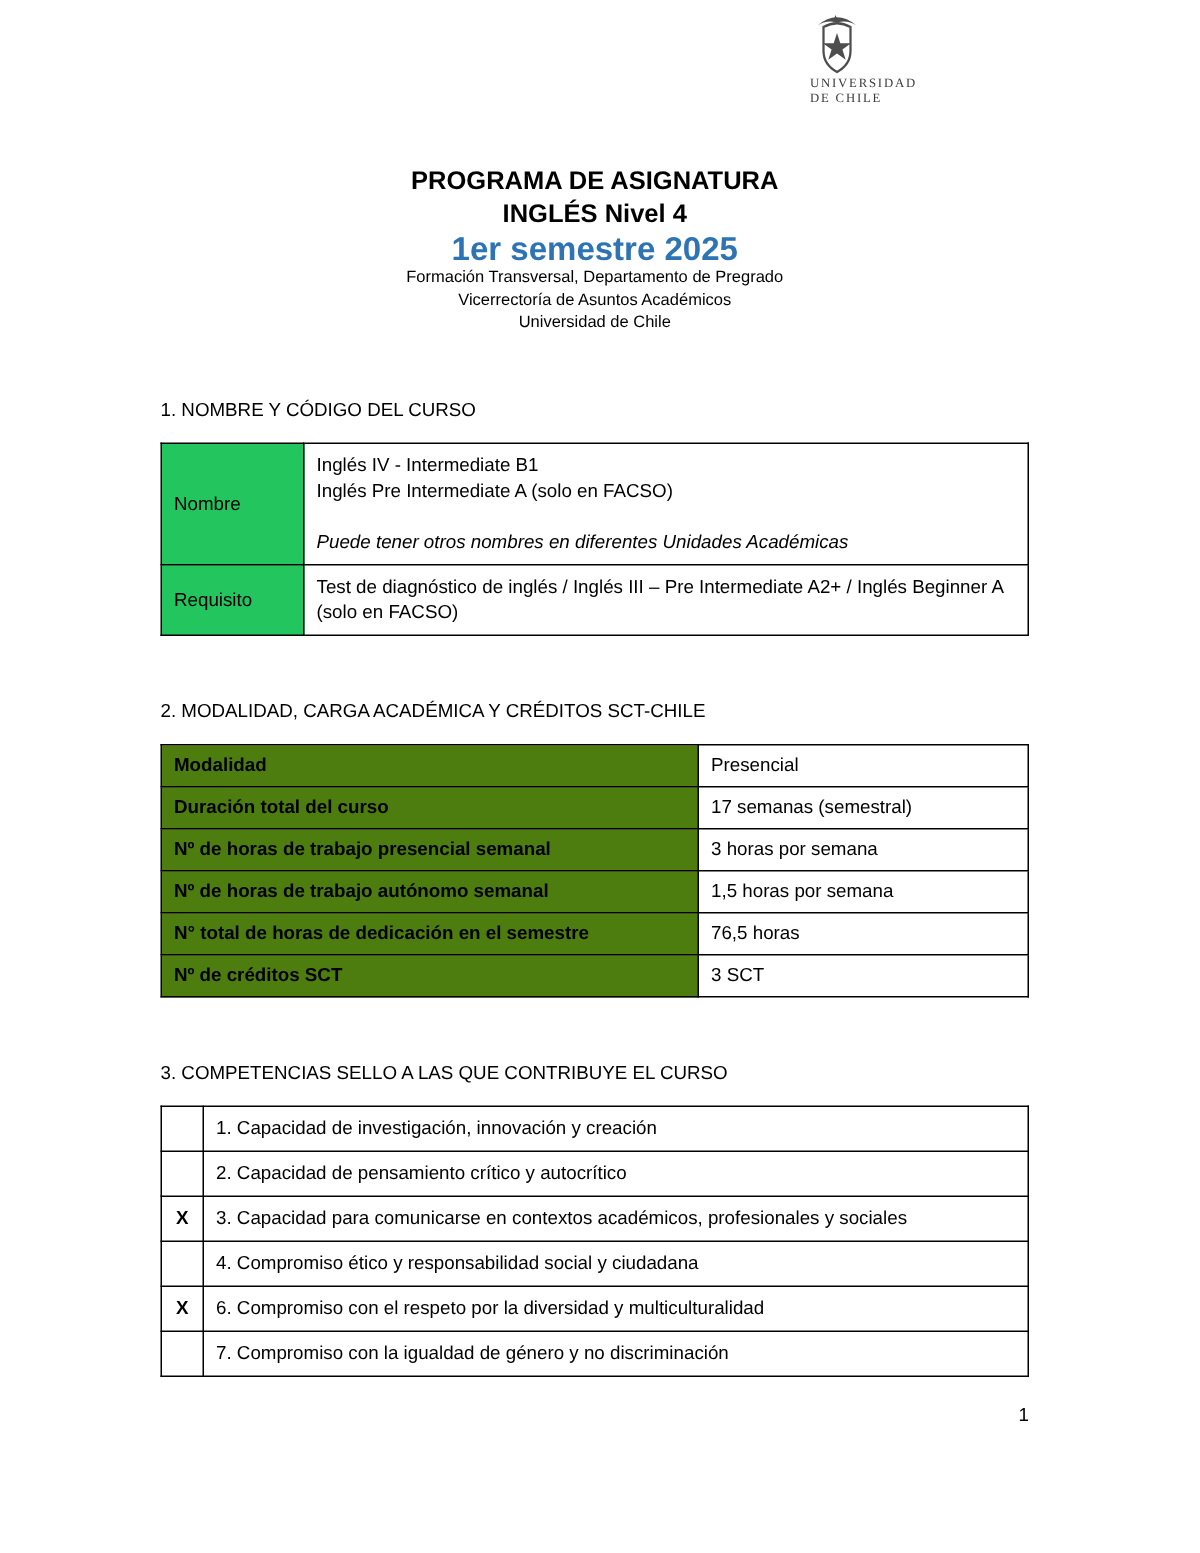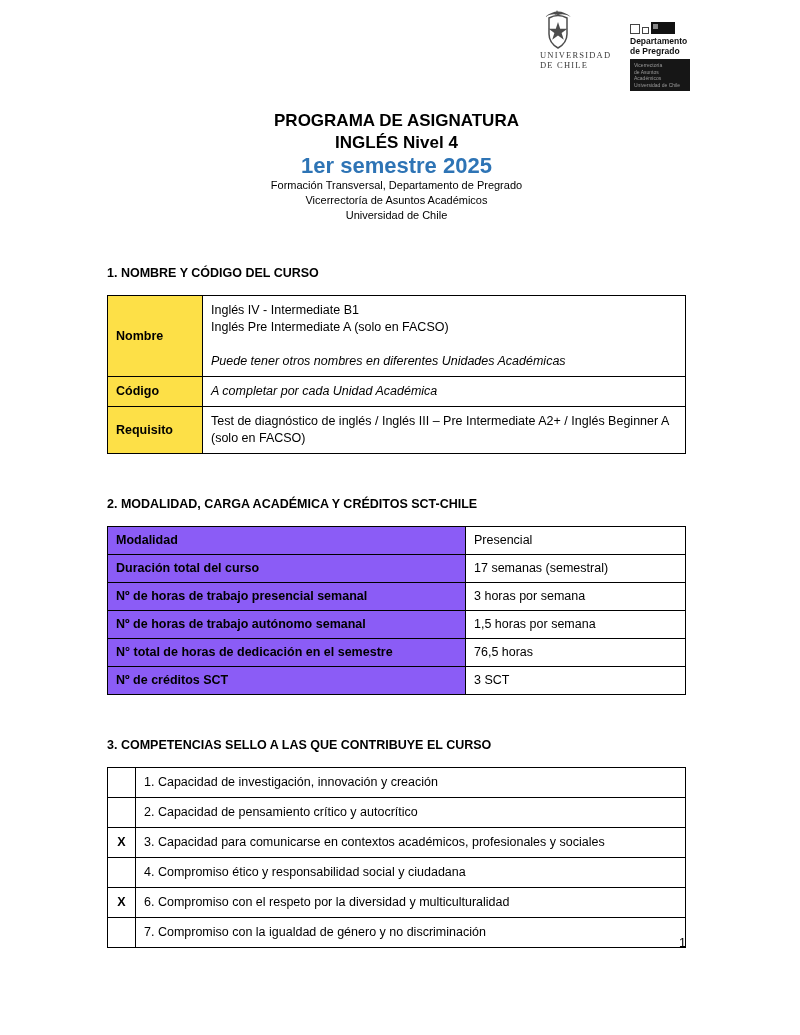--- a/index.html
+++ b/index.html
@@ -29,34 +29,34 @@
   .pbox { margin-top:3px; background:#161616; color:#9a9a9a; font-size:5px; line-height:6.5px; padding:3px 4px; width:60px; }
 
   
   .content { padding:110px 114px 16px 107px; }
 
   .title-block { text-align:center; }
   .title1, .title2 { font-size:17px; font-weight:bold; line-height:22px; }
   .title3 { font-size:22px; font-weight:bold; line-height:24px; }
   .sub { font-size:11px; line-height:15px; }
 
-  .sec-heading { font-size:12.5px; font-weight:bold; margin:43px 0 0 0; line-height:15px; }
+  .sec-heading { font-size:12.5px; font-weight:normal; margin:43px 0 0 0; line-height:15px; }
 
   table.tbl { border-collapse:collapse; width:100%; margin-top:14px; font-size:12.5px; }
   table.tbl td { border:1px solid #000; vertical-align:middle; padding:6px 8px; line-height:17px; }
 
   
-  .tbl1 .lbl { width:95px; font-weight:bold; background:#fde047; }
+  .tbl1 .lbl { width:95px; font-weight:normal; background:#22c55e; }
   .tbl1 .val .b { font-weight:normal; }
   .tbl1 .val .i { font-style:italic;margin-top:17px; }
   .tbl1 .ital { font-style:italic; }
   .tbl1 td.val, .tbl1 td.valr { vertical-align:middle; }
 
   
-  .tbl2 td.lbl2 { width:358px; font-weight:bold; background:#8b5cf6; padding:5px 8px; }
+  .tbl2 td.lbl2 { width:358px; font-weight:bold; background:#4d7c0f; padding:5px 8px; }
   .tbl2 td.val2 { padding:5px 8px; }
 
   
   .tbl3 td { padding:4px 8px; }
   .tbl3 td.mark { width:28px; text-align:center; font-weight:bold; }
 
   .page-number { position:absolute; top:936px; right:114px; font-size:12.5px; }
 </style>
 </head>
 <body>
@@ -67,34 +67,20 @@
     <div class="uchile">
       <svg width="36" height="42" viewBox="0 0 36 42" aria-hidden="true">
         <path d="M5 9 Q18 -2 31 9 Q25 5 18 7 Q11 5 5 9 Z" fill="#4d4d4d"></path>
         <path d="M17 2 L19 7 L17 5.5 L15 7 Z" fill="#4d4d4d"></path>
         <path d="M9 10 Q18 5 27 10 L27 26 Q27 35 18 40 Q9 35 9 26 Z" fill="none" stroke="#4d4d4d" stroke-width="1.5"></path>
         <path d="M18 14 l2.2 6.8 h7.2 l-5.8 4.2 2.2 6.8 -5.8 -4.2 -5.8 4.2 2.2 -6.8 -5.8 -4.2 h7.2 Z" fill="#4d4d4d"></path>
       </svg>
       <div class="uname">UNIVERSIDAD</div>
       <div class="uname">DE CHILE</div>
     </div>
-    <div class="pregrado">
-      <div class="pxrow">
-        <span class="px o"></span>
-          <span class="px o s"></span>
-          <span class="px f"></span>
-      </div>
-      <div class="pname">Departamento</div>
-      <div class="pname">de Pregrado</div>
-      <div class="pbox">
-        <div>Vicerrectoría</div>
-        <div>de Asuntos Académicos</div>
-        <div>Universidad de Chile</div>
-      </div>
-    </div>
   </div>
 
   <div class="content">
 
     <div class="title-block">
       <div class="title1">PROGRAMA DE ASIGNATURA</div>
       <div class="title2">INGLÉS Nivel 4</div>
       <div class="title3" style="color: rgb(46, 116, 181);">1er semestre 2025</div>
       <div class="sub">Formación Transversal, Departamento de Pregrado</div>
       <div class="sub">Vicerrectoría de Asuntos Académicos</div>
@@ -104,24 +90,20 @@
     <div class="sec-heading">1. NOMBRE Y CÓDIGO DEL CURSO</div>
     <table class="tbl tbl1">
       <tbody>
           <tr>
         <td class="lbl">Nombre</td>
         <td class="val">
           <div class="b">Inglés IV - Intermediate B1</div>
           <div>Inglés Pre Intermediate A (solo en FACSO)</div>
           <div class="i">Puede tener otros nombres en diferentes Unidades Académicas</div>
         </td>
-      </tr>
-      <tr>
-        <td class="lbl">Código</td>
-        <td class="valr ital">A completar por cada Unidad Académica</td>
       </tr>
       <tr>
         <td class="lbl">Requisito</td>
         <td class="valr">Test de diagnóstico de inglés / Inglés III – Pre Intermediate A2+ / Inglés Beginner A (solo en FACSO)</td>
       </tr>
     </tbody>
       </table>
 
     <div class="sec-heading">2. MODALIDAD, CARGA ACADÉMICA Y CRÉDITOS SCT-CHILE</div>
     <table class="tbl tbl2">

